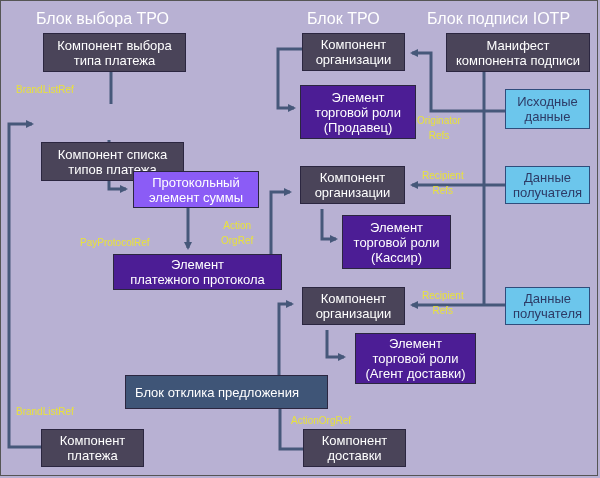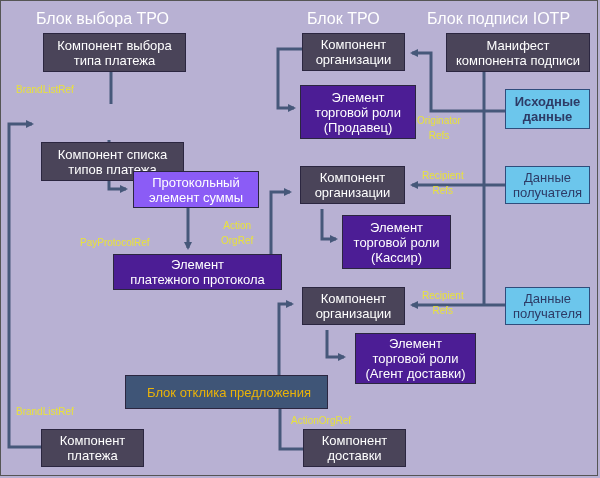--- a/index.html
+++ b/index.html
@@ -7,21 +7,21 @@
          font-family: "Liberation Sans", sans-serif; }
   .frame { position: absolute; left: 0; top: 0; width: 598px; height: 476px; border: 1px solid #555; box-sizing: border-box; }
   svg.lines { position: absolute; left: 0; top: 0; }
   .title { position: absolute; color: #ffffff; font-size: 16px; white-space: nowrap; }
   .box { position: absolute; box-sizing: border-box; display: flex; align-items: center; justify-content: center;
          text-align: center; font-size: 13px; line-height: 15px; white-space: pre-line; border: 1px solid #2b2640; }
   .grey { background: #4a4459; color: #ffffff; }
   .navy { background: #4c1d95; color: #ffffff; }
   .violet { background: #8b5cf6; color: #ffffff; }
   .cyan { background: #6cc6ec; color: #2d3b66; border-color: #2f4d7c; }
-  .slate { background: #3f5577; color: #eab308; justify-content: flex-start; padding-left: 21px; }
+  .slate { background: #3f5577; color: #ffffff; justify-content: flex-start; padding-left: 9px; }
   .lbl { position: absolute; color: #e9e23a; font-size: 10px; line-height: 15px; text-align: center; white-space: pre-line; }
 </style>
 </head>
 <body>
 
 <div class="frame"></div>
 
 <svg class="lines" width="600" height="478">
   <defs>
     <marker id="ah" markerWidth="8" markerHeight="8" refX="6" refY="4" orient="auto" markerUnits="userSpaceOnUse">
@@ -89,21 +89,21 @@
 <div class="box grey" style="left:302px;top:287px;width:103px;height:38px;">Компонент
 организации</div>
 <div class="box navy" style="left:355px;top:333px;width:121px;height:51px;">Элемент
 торговой роли
 (Агент доставки)</div>
 <div class="box grey" style="left:303px;top:429px;width:103px;height:38px;">Компонент
 доставки</div>
 
 <div class="box grey" style="left:446px;top:33px;width:144px;height:39px;">Манифест
 компонента подписи</div>
-<div class="box cyan" style="left:505px;top:89px;width:85px;height:40px;font-weight:bold;">Исходные
+<div class="box cyan" style="left:505px;top:89px;width:85px;height:40px;">Исходные
 данные</div>
 <div class="box cyan" style="left:505px;top:166px;width:85px;height:38px;">Данные
 получателя</div>
 <div class="box cyan" style="left:505px;top:287px;width:85px;height:38px;">Данные
 получателя</div>
 
 <div class="lbl" style="left:16px;top:82px;">BrandListRef</div>
 <div class="lbl" style="left:80px;top:235px;">PayProtocolRef</div>
 <div class="lbl" style="left:221px;top:218px;">Action
 OrgRef</div>

